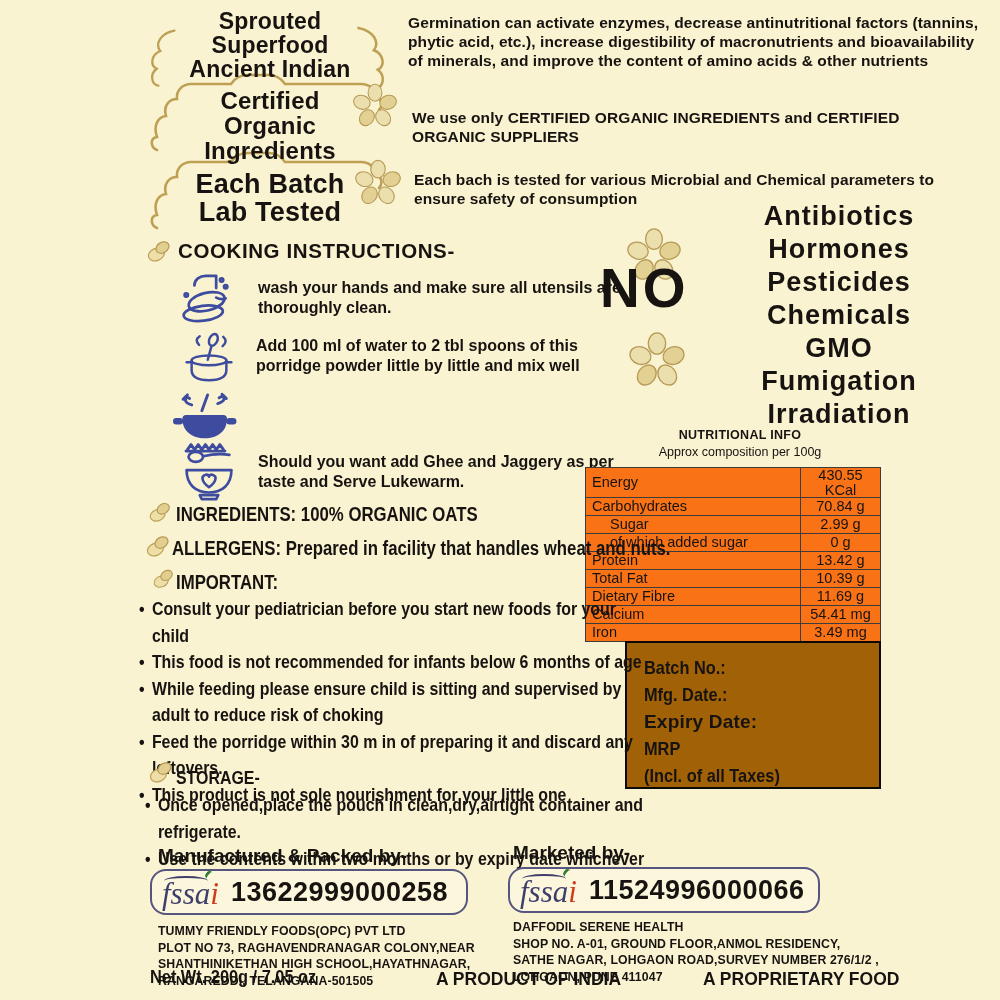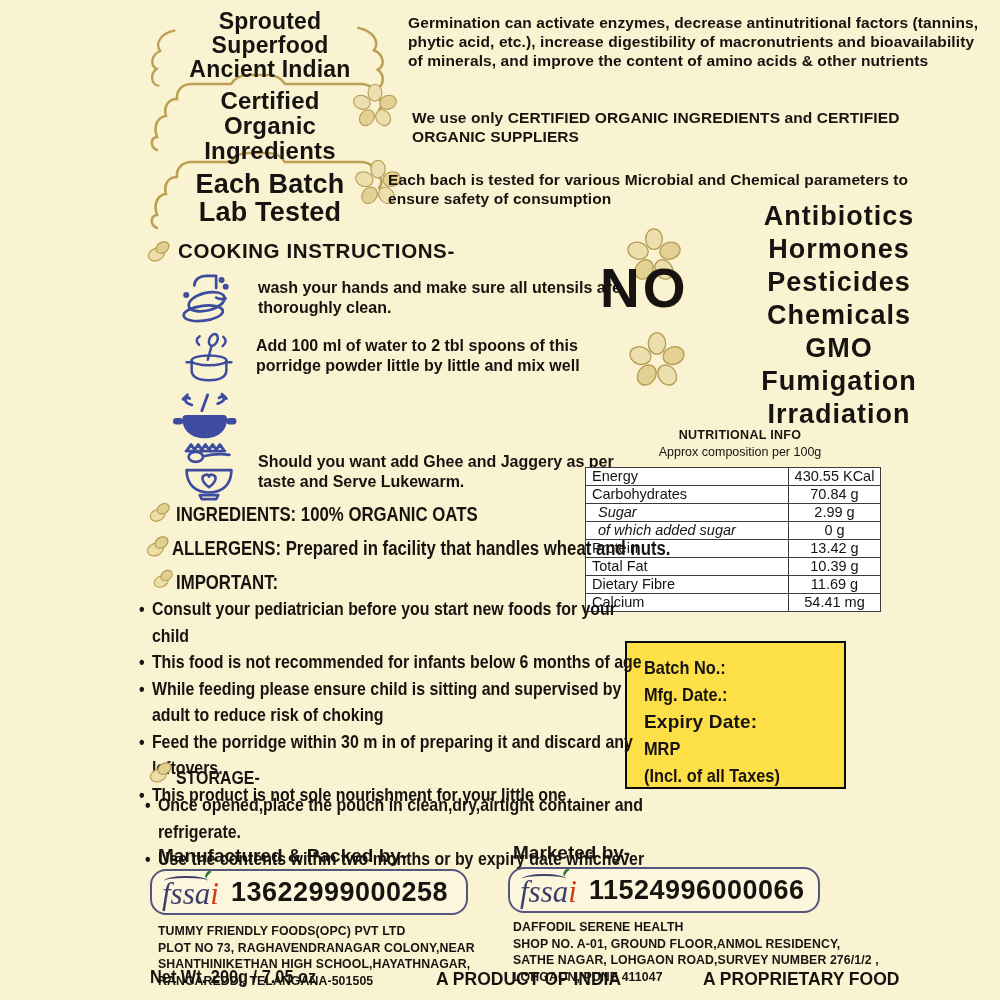--- a/index.html
+++ b/index.html
@@ -14,49 +14,49 @@
   .badge{font-weight:bold;line-height:1.04;letter-spacing:.2px;}
   #badge1{left:150px;top:10px;width:240px;font-size:23px;}
   #badge2{left:150px;top:89px;width:240px;font-size:24px;}
   #badge3{left:145px;top:170px;width:250px;font-size:27px;}
   .gold{stroke:#BDA054;fill:none;stroke-width:2.6;stroke-linecap:round;}
 
   
   .para{font-size:15.5px;font-weight:bold;line-height:1.24;letter-spacing:.1px;}
   #para1{left:408px;top:13px;width:578px;}
   #para2{left:412px;top:108px;width:560px;}
-  #para3{left:388px;top:170px;width:560px;}
+  #para3{left:414px;top:170px;width:560px;}
 
   
   #cook-heading{left:178px;top:239px;font-size:20.5px;font-weight:bold;letter-spacing:.6px;}
   .step{position:absolute;display:flex;gap:16px;align-items:flex-start;}
   .step-text{font-size:16px;font-weight:bold;line-height:1.22;}
   #step1{left:174px;top:270px;} #step1 .step-text{width:378px;padding-top:8px;}
   #step2{left:178px;top:330px;} #step2 .step-text{width:372px;padding-top:6px;}
   #step3{left:164px;top:392px;} #step3 .step-text{width:382px;padding-top:4px;}
   #step4{left:176px;top:448px;} #step4 .step-text{width:360px;padding-top:4px;}
   .icon-blue{stroke:#3D4C9E;fill:none;stroke-width:4;stroke-linecap:round;stroke-linejoin:round;}
   .icon-blue-fill{fill:#3D4C9E;stroke:none;}
 
   
   #no-word{left:600px;top:256px;font-size:55px;font-weight:800;letter-spacing:3px;}
   #claims{left:688px;top:200px;width:302px;display:flex;flex-direction:column;align-items:center;}
   .claim{font-size:27px;font-weight:800;letter-spacing:1px;line-height:33px;}
 
   
   #nutri-title{left:620px;top:428px;width:240px;font-size:12.5px;font-weight:bold;letter-spacing:.3px;}
   #nutri-sub{left:620px;top:445px;width:240px;font-size:12.5px;}
-  #nutri-table{left:585px;top:467px;width:296px;border-collapse:collapse;background:#ffffff;}
+  #nutri-table{left:585px;top:467px;width:296px;border-collapse:collapse;background:#f97316;}
   #nutri-table td{border:1.6px solid #3c3c3c;font-size:14.5px;height:17px;padding:0 4px;line-height:1;}
   #nutri-table td.nm{width:186px;padding-left:6px;}
-  #nutri-table td.nm.ind{padding-left:12px;font-style:italic;}
+  #nutri-table td.nm.ind{padding-left:24px;}
   #nutri-table td.val{text-align:center;}
 
   
-  #batch-box{left:625px;top:641px;width:221px;height:148px;background:#fde047;border:2.6px solid #0a0a0a;
+  #batch-box{left:625px;top:641px;width:256px;height:148px;background:#a16207;border:2.6px solid #0a0a0a;
              box-sizing:border-box;padding:11px 0 0 17px;}
   .batch-line{font-size:19px;line-height:27px;}
   .batch-line .narrow{transform-origin:0 50%;}
   .xbold{font-weight:800;letter-spacing:.2px;}
 
   
   .head-line{font-size:19.5px;}
   #ingredients-line{left:176px;top:503px;}
   #allergens-line{left:172px;top:537px;}
   #important-line{left:176px;top:571px;}
@@ -270,20 +270,24 @@
           <td class="val">10.39 g</td>
         </tr>
       <tr>
           <td class="nm">Dietary Fibre</td>
           <td class="val">11.69 g</td>
         </tr>
       <tr>
           <td class="nm">Calcium</td>
           <td class="val">54.41 mg</td>
         </tr>
+      <tr>
+          <td class="nm">Iron</td>
+          <td class="val">3.49 mg</td>
+        </tr>
     </tbody>
   </table>
 
   <div id="batch-box" class="abs">
     <div class="batch-line"><span class="narrow">Batch No.:</span></div>
     <div class="batch-line"><span class="narrow">Mfg. Date.:</span></div>
     <div class="batch-line xbold">Expiry Date:</div>
     <div class="batch-line"><span class="narrow">MRP</span></div>
     <div class="batch-line"><span class="narrow">(Incl. of all Taxes)</span></div>
   </div>

